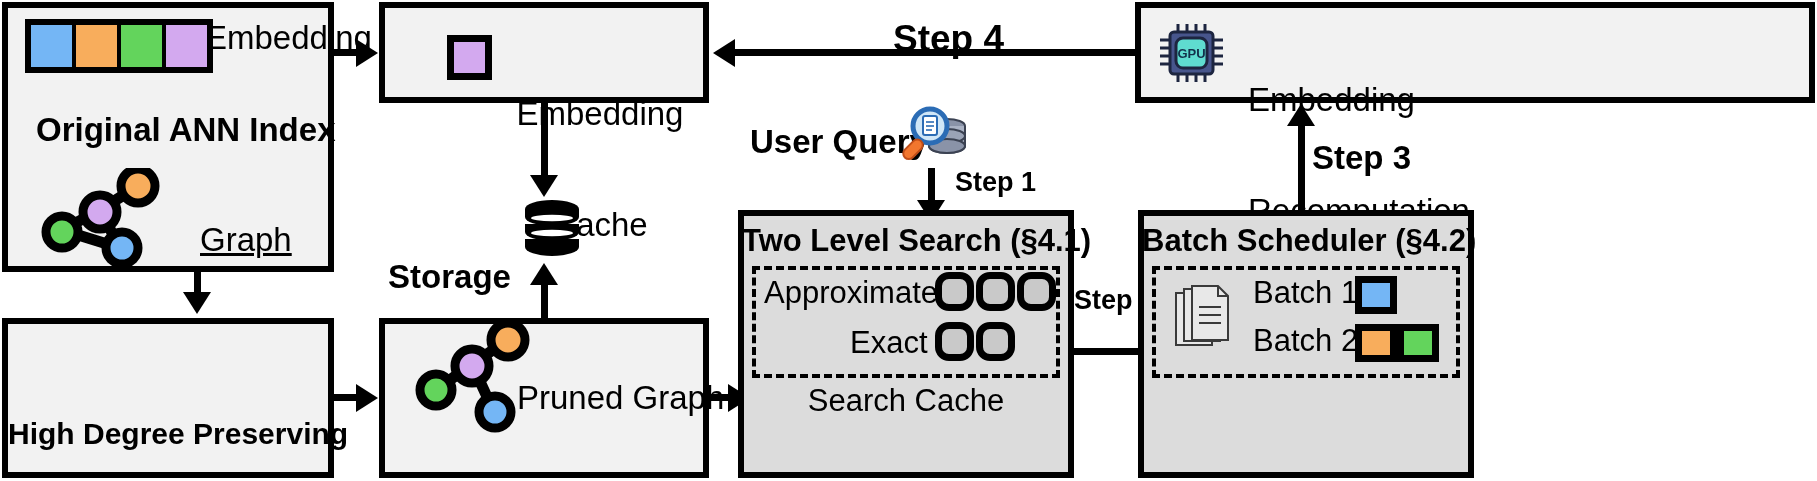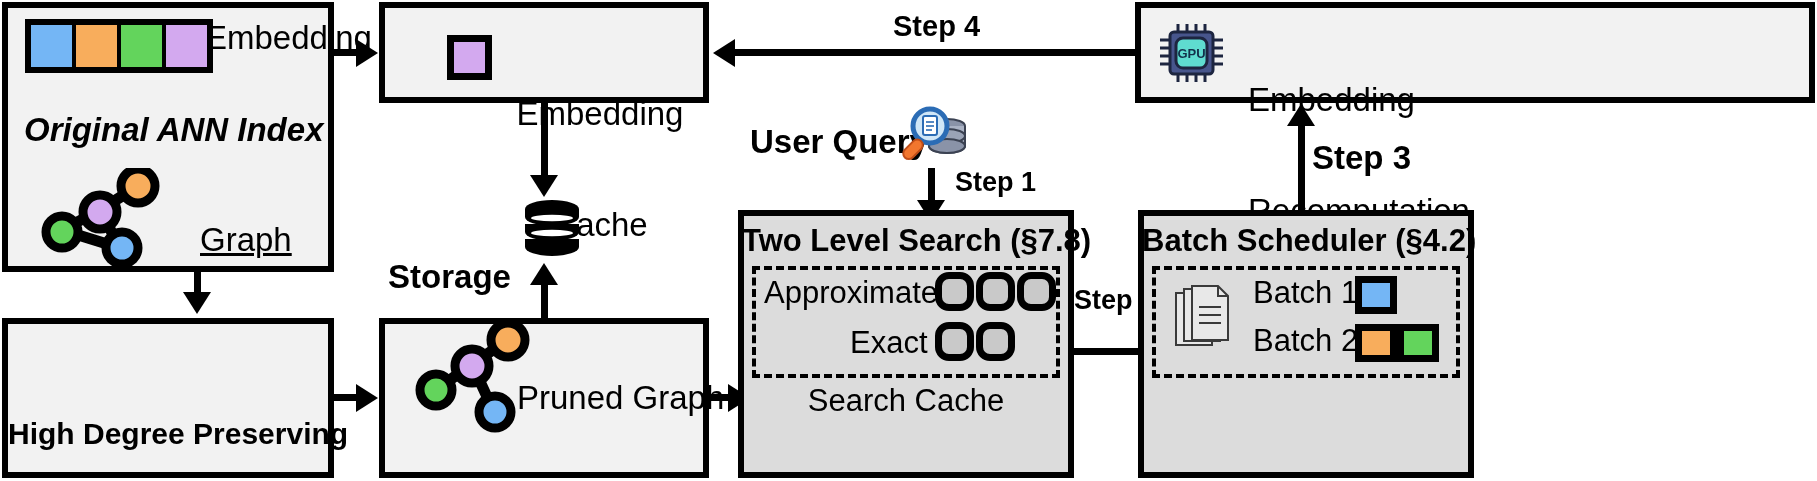--- a/index.html
+++ b/index.html
@@ -45,21 +45,21 @@
 
   <div class="strip" style="left:25px;top:19px;">
     <i style="background:#74b6f5;"></i>
     <i style="background:#f8ad5c;"></i>
     <i style="background:#63d45c;"></i>
     <i style="background:#d3a9ef;"></i>
   </div>
 
   <div class="lbl" style="left:205px;top:20px;font-size:33px;">Embedding</div>
 
-  <div class="lbl bold" style="left:24px;top:112px;font-size:33px;font-style:italic;">Original ANN Index</div>
+  <div class="lbl bold" style="left:36px;top:112px;font-size:33px;">Original ANN Index</div>
 
   <svg class="icon" style="left:38px;top:168px;" width="130" height="100" viewBox="0 0 130 100">
     <g stroke="#000" stroke-width="11" stroke-linecap="round">
       <line x1="24" y1="62" x2="62" y2="42"></line>
       <line x1="62" y1="42" x2="100" y2="18"></line>
       <line x1="24" y1="62" x2="82" y2="80"></line>
       <line x1="62" y1="42" x2="82" y2="80"></line>
     </g>
     <circle cx="100" cy="18" r="17" fill="#f8ad5c" stroke="#000" stroke-width="9"></circle>
     <circle cx="62" cy="44" r="17" fill="#d3a9ef" stroke="#000" stroke-width="9"></circle>
@@ -106,21 +106,21 @@
     <text x="33.5" y="36" text-anchor="middle" font-family="Liberation Sans, sans-serif" font-size="13" font-weight="bold" fill="#12304a">GPU</text>
   </svg>
   <div class="lbl" style="left:1248px;top:8px;font-size:33px;">
     <div>Embedding</div>
     <div>Recomputation</div>
     <div>Server</div>
   </div>
 
   <div class="hline" style="left:735px;top:49px;width:400px;"></div>
   <div class="arrow-l" style="left:713px;top:39px;"></div>
-  <div class="lbl bold" style="left:893px;top:10px;font-size:29px;">Step 4</div>
+  <div class="lbl bold" style="left:893px;top:18px;font-size:37px;">Step 4</div>
 
   <svg class="icon" style="left:521px;top:198px;" width="62" height="62" viewBox="0 0 62 62">
     <g fill="#000">
       <ellipse cx="31" cy="11" rx="27" ry="9"></ellipse>
       <rect x="4" y="11" width="54" height="8"></rect>
       <ellipse cx="31" cy="19" rx="27" ry="9"></ellipse>
       <rect x="4" y="26" width="54" height="8"></rect>
       <ellipse cx="31" cy="34" rx="27" ry="9"></ellipse>
       <rect x="4" y="41" width="54" height="8"></rect>
       <ellipse cx="31" cy="49" rx="27" ry="9"></ellipse>
@@ -190,21 +190,21 @@
       <rect x="5" y="40" width="23" height="11" rx="5.5" transform="rotate(-45 16 46)" fill="#f2762e" stroke="#c04d18" stroke-width="2"></rect>
     </g>
   </svg>
 
   <div class="vline" style="left:928px;top:168px;height:38px;"></div>
   <div class="arrow-d" style="left:917px;top:200px;"></div>
   <div class="lbl bold" style="left:955px;top:167px;font-size:27px;">Step 1</div>
 
   <div class="box gray" style="left:738px;top:210px;width:336px;height:268px;">
   </div>
-  <div class="lbl ctr bold" style="left:742px;top:224px;width:328px;font-size:31px;">Two Level Search (§7.8)</div>
+  <div class="lbl ctr bold" style="left:742px;top:224px;width:328px;font-size:31px;">Two Level Search (§4.1)</div>
 
   <div class="dashed" style="left:752px;top:266px;width:308px;height:112px;"></div>
 
   <div class="lbl" style="left:764px;top:276px;font-size:31px;">Approximate</div>
   <div class="slot" style="left:935px;top:272px;width:39px;height:39px;"></div>
   <div class="slot" style="left:976px;top:272px;width:39px;height:39px;"></div>
   <div class="slot" style="left:1017px;top:272px;width:39px;height:39px;"></div>
 
   <div class="lbl" style="left:850px;top:326px;font-size:31px;text-align:right;">Exact</div>
   <div class="slot" style="left:935px;top:322px;width:39px;height:39px;"></div>

